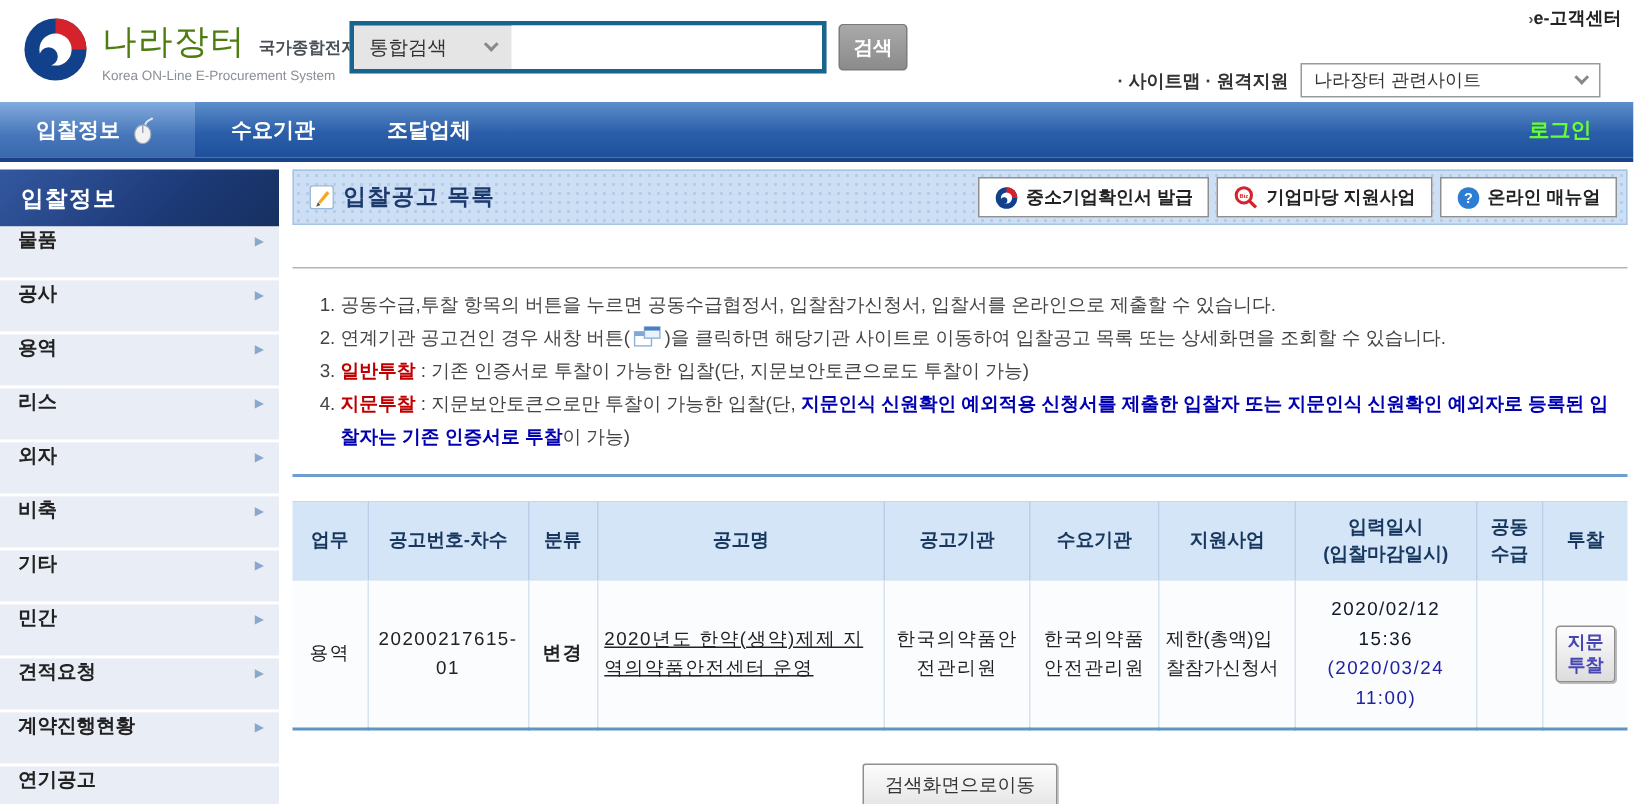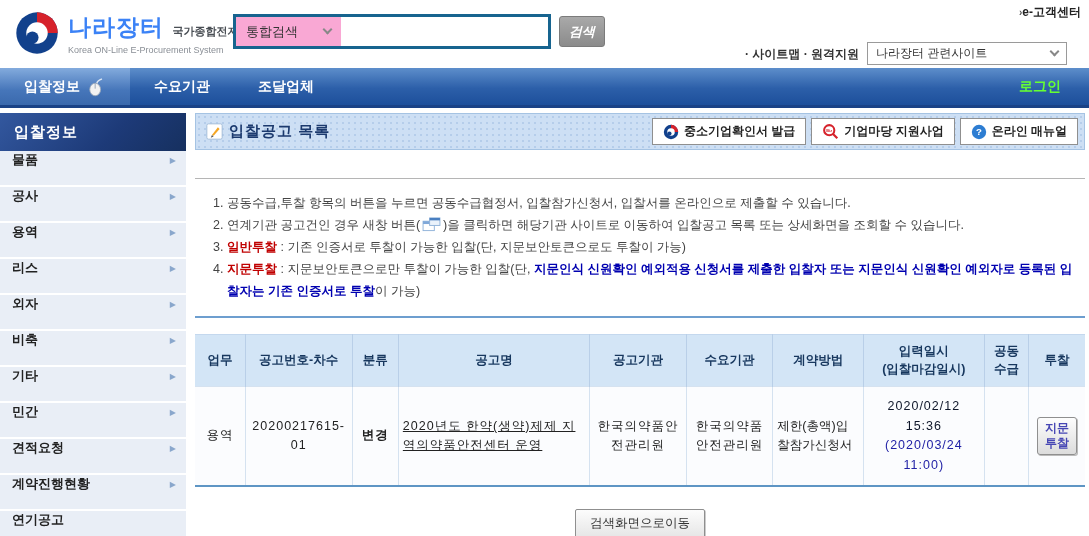--- a/index.html
+++ b/index.html
@@ -3,29 +3,29 @@
 <meta charset="utf-8">
 <style>
   * { margin:0; padding:0; box-sizing:border-box; }
   html,body { width:1089px; height:536px; overflow:hidden; background:#fff;
     font-family:"Liberation Sans","DejaVu Sans",sans-serif; }
 
   
   .top-header { position:relative; height:68px; background:#fff; }
   .logo-wrap { position:absolute; left:14px; top:10px; display:flex; align-items:center; gap:8px; }
   .logo-emblem { width:46px; height:46px; }
-  .logo-text-main { font-size:23px; font-weight:bold; color:#3b82f6; letter-spacing:1px; }
+  .logo-text-main { font-size:23px; font-weight:normal; color:#4d7c0f; letter-spacing:1px; }
   .logo-text-sub { font-size:11px; font-weight:bold; color:#4a4f55; margin-left:4px; }
   .logo-text-en { font-size:9px; color:#8a8f96; margin-top:2px; }
   .search-wrap { position:absolute; left:233px; top:14px; display:flex; align-items:center; }
-  .search-box { display:flex; align-items:center; width:318px; height:35px; border:3px solid #17648f; background:#f9a8d4; }
+  .search-box { display:flex; align-items:center; width:318px; height:35px; border:3px solid #17648f; background:#e5e5e5; }
   .search-cat { display:flex; align-items:center; gap:26px; padding:0 10px; font-size:13px; color:#333; cursor:pointer; }
   .chev { display:inline-block; width:7px; height:7px; border-right:2px solid #888; border-bottom:2px solid #888; transform:rotate(45deg); margin-top:-4px; }
   .search-input { flex:1; border:none; outline:none; height:100%; font-size:13px; }
-  .search-btn { margin-left:8px; width:46px; height:31px; background:linear-gradient(#a9a9a9,#8b8b8b); border:1px solid #7b7b7b; border-radius:3px; color:#fff; font-weight:bold; font-size:13px; cursor:pointer;font-style:italic; }
+  .search-btn { margin-left:8px; width:46px; height:31px; background:linear-gradient(#a9a9a9,#8b8b8b); border:1px solid #7b7b7b; border-radius:3px; color:#fff; font-weight:bold; font-size:13px; cursor:pointer; }
   .customer-link { position:absolute; right:8px; top:4px; font-size:12px; font-weight:bold; color:#222; cursor:pointer; }
   .customer-link .arr { color:#555; font-size:10px; }
   .top-right-links { position:absolute; right:230px; top:46px; font-size:12px; font-weight:bold; color:#333; }
   .top-right-links span.lnk { cursor:pointer; }
   .related-select { position:absolute; right:22px; top:42px; width:200px; height:23px; border:1px solid #9a9a9a; background:#fff; display:flex; align-items:center; justify-content:space-between; padding:0 8px; font-size:12px; color:#333; cursor:pointer; }
 
   
   .nav-bar { position:relative; height:40px; background:linear-gradient(#5d8ecb,#2c5fa9 55%,#1d4f9b); border-bottom:3px solid #1a4286; display:flex; align-items:stretch; }
   .nav-tab { display:flex; align-items:center; gap:6px; padding:0 24px; color:#fff; font-size:14px; font-weight:bold; cursor:pointer; }
   .nav-tab.active { background:linear-gradient(#83abdd,#4676ba 60%,#3a69ad); }
@@ -262,21 +262,21 @@
           <col class="col-bid">
       </colgroup>
       <thead>
         <tr>
           <th>업무</th>
           <th>공고번호-차수</th>
           <th>분류</th>
           <th>공고명</th>
           <th>공고기관</th>
           <th>수요기관</th>
-          <th>계약방법</th>
+          <th>지원사업</th>
           <th>입력일시
 (입찰마감일시)</th>
           <th>공동
 수급</th>
           <th>투찰</th>
         </tr>
       </thead>
       <tbody>
         <tr>
           <td>용역</td>

